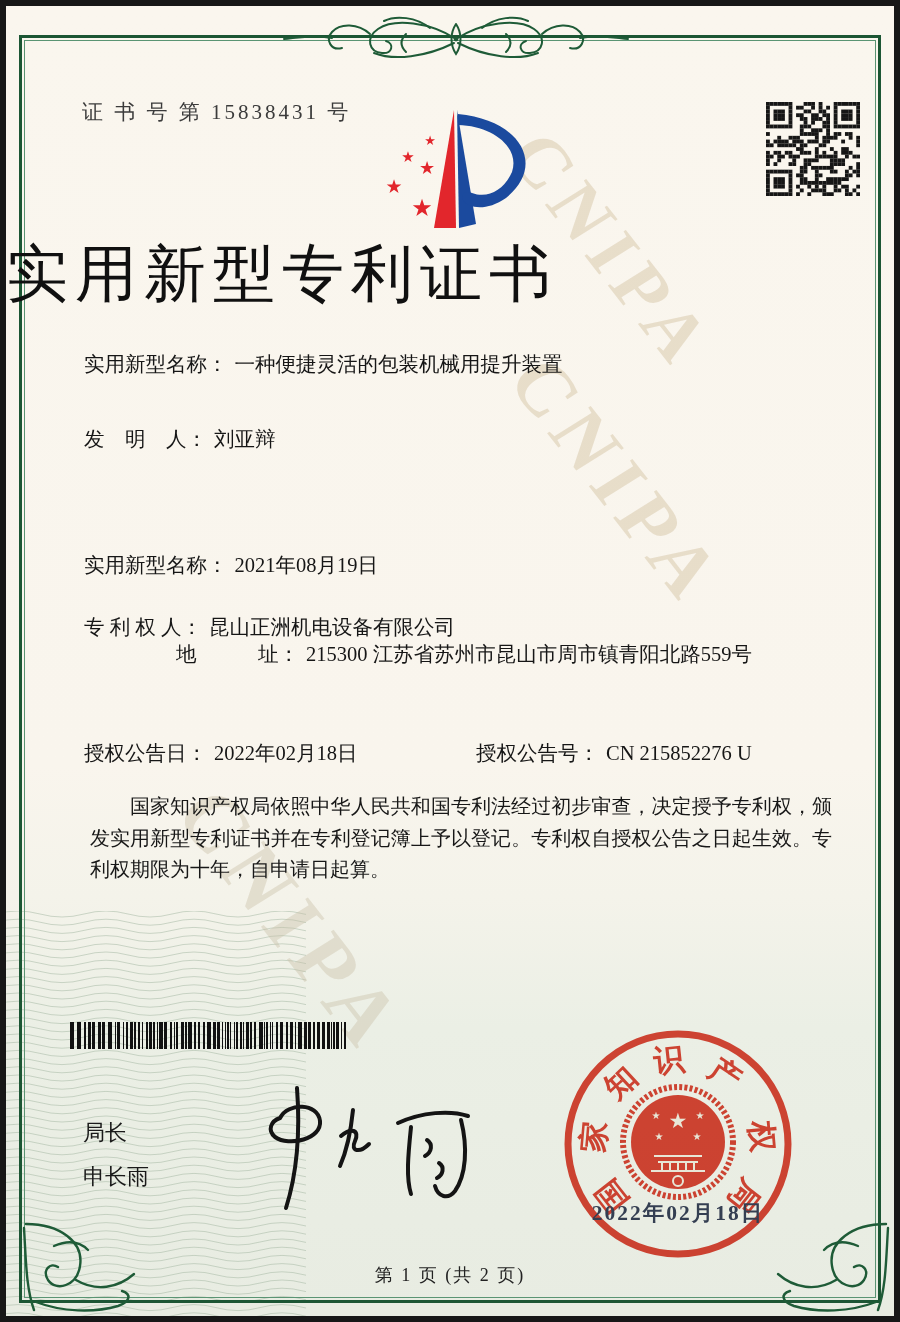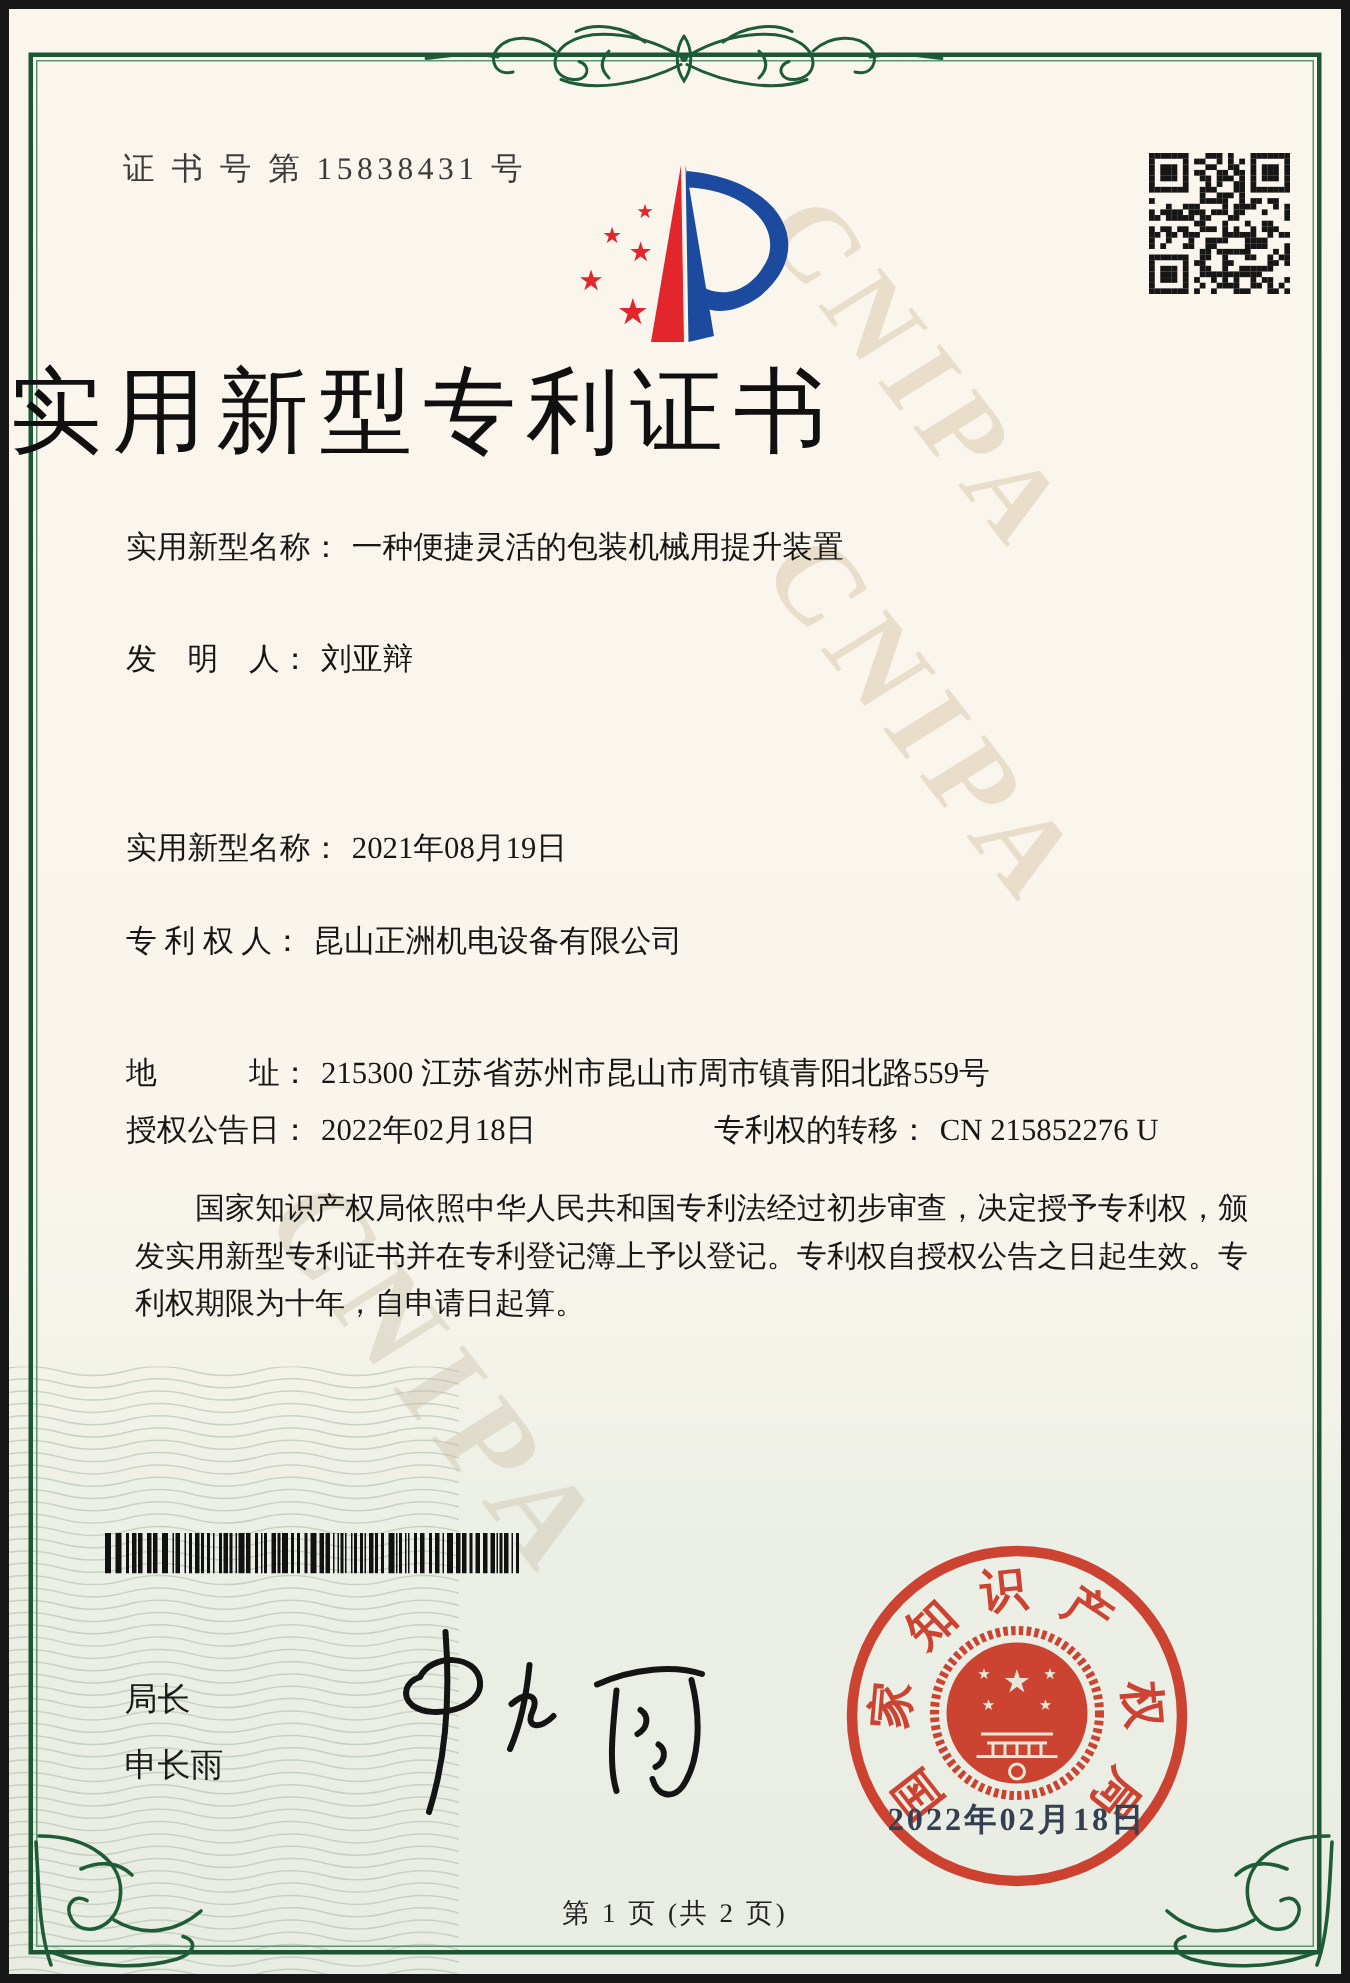--- a/index.html
+++ b/index.html
@@ -481,27 +481,27 @@
     </div>
     <div class="row" style="top:419px;">
       <span class="lab">发　明　人：</span><span class="val">刘亚辩</span>
     </div>
     <div class="row" style="top:545px;">
       <span class="lab">实用新型名称：</span><span class="val">2021年08月19日</span>
     </div>
     <div class="row" style="top:607px;">
       <span class="lab">专 利 权 人：</span><span class="val">昆山正洲机电设备有限公司</span>
     </div>
-    <div class="row" style="top:695px;">
+    <div class="row" style="top:634px;text-align:center;">
       <span class="lab">地　　　址：</span><span class="val">215300 江苏省苏州市昆山市周市镇青阳北路559号</span>
     </div>
     <div class="row" style="top:733px;">
       <span class="lab">授权公告日：</span><span class="val">2022年02月18日</span>
       <span class="grant-no">
-        <span class="lab">专利权的转移：</span><span class="val">CN 215852276 U</span>
+        <span class="lab">授权公告号：</span><span class="val">CN 215852276 U</span>
       </span>
     </div>
 
     <div class="paras">
       <p>国家知识产权局依照中华人民共和国专利法经过初步审查，决定授予专利权，颁发实用新型专利证书并在专利登记簿上予以登记。专利权自授权公告之日起生效。专利权期限为十年，自申请日起算。</p>
     </div>
   </div>
 
   <svg id="barcode" width="282" height="27" xmlns="http://www.w3.org/2000/svg">
       <rect x="0" y="0" width="4" height="27" fill="#111"></rect>

